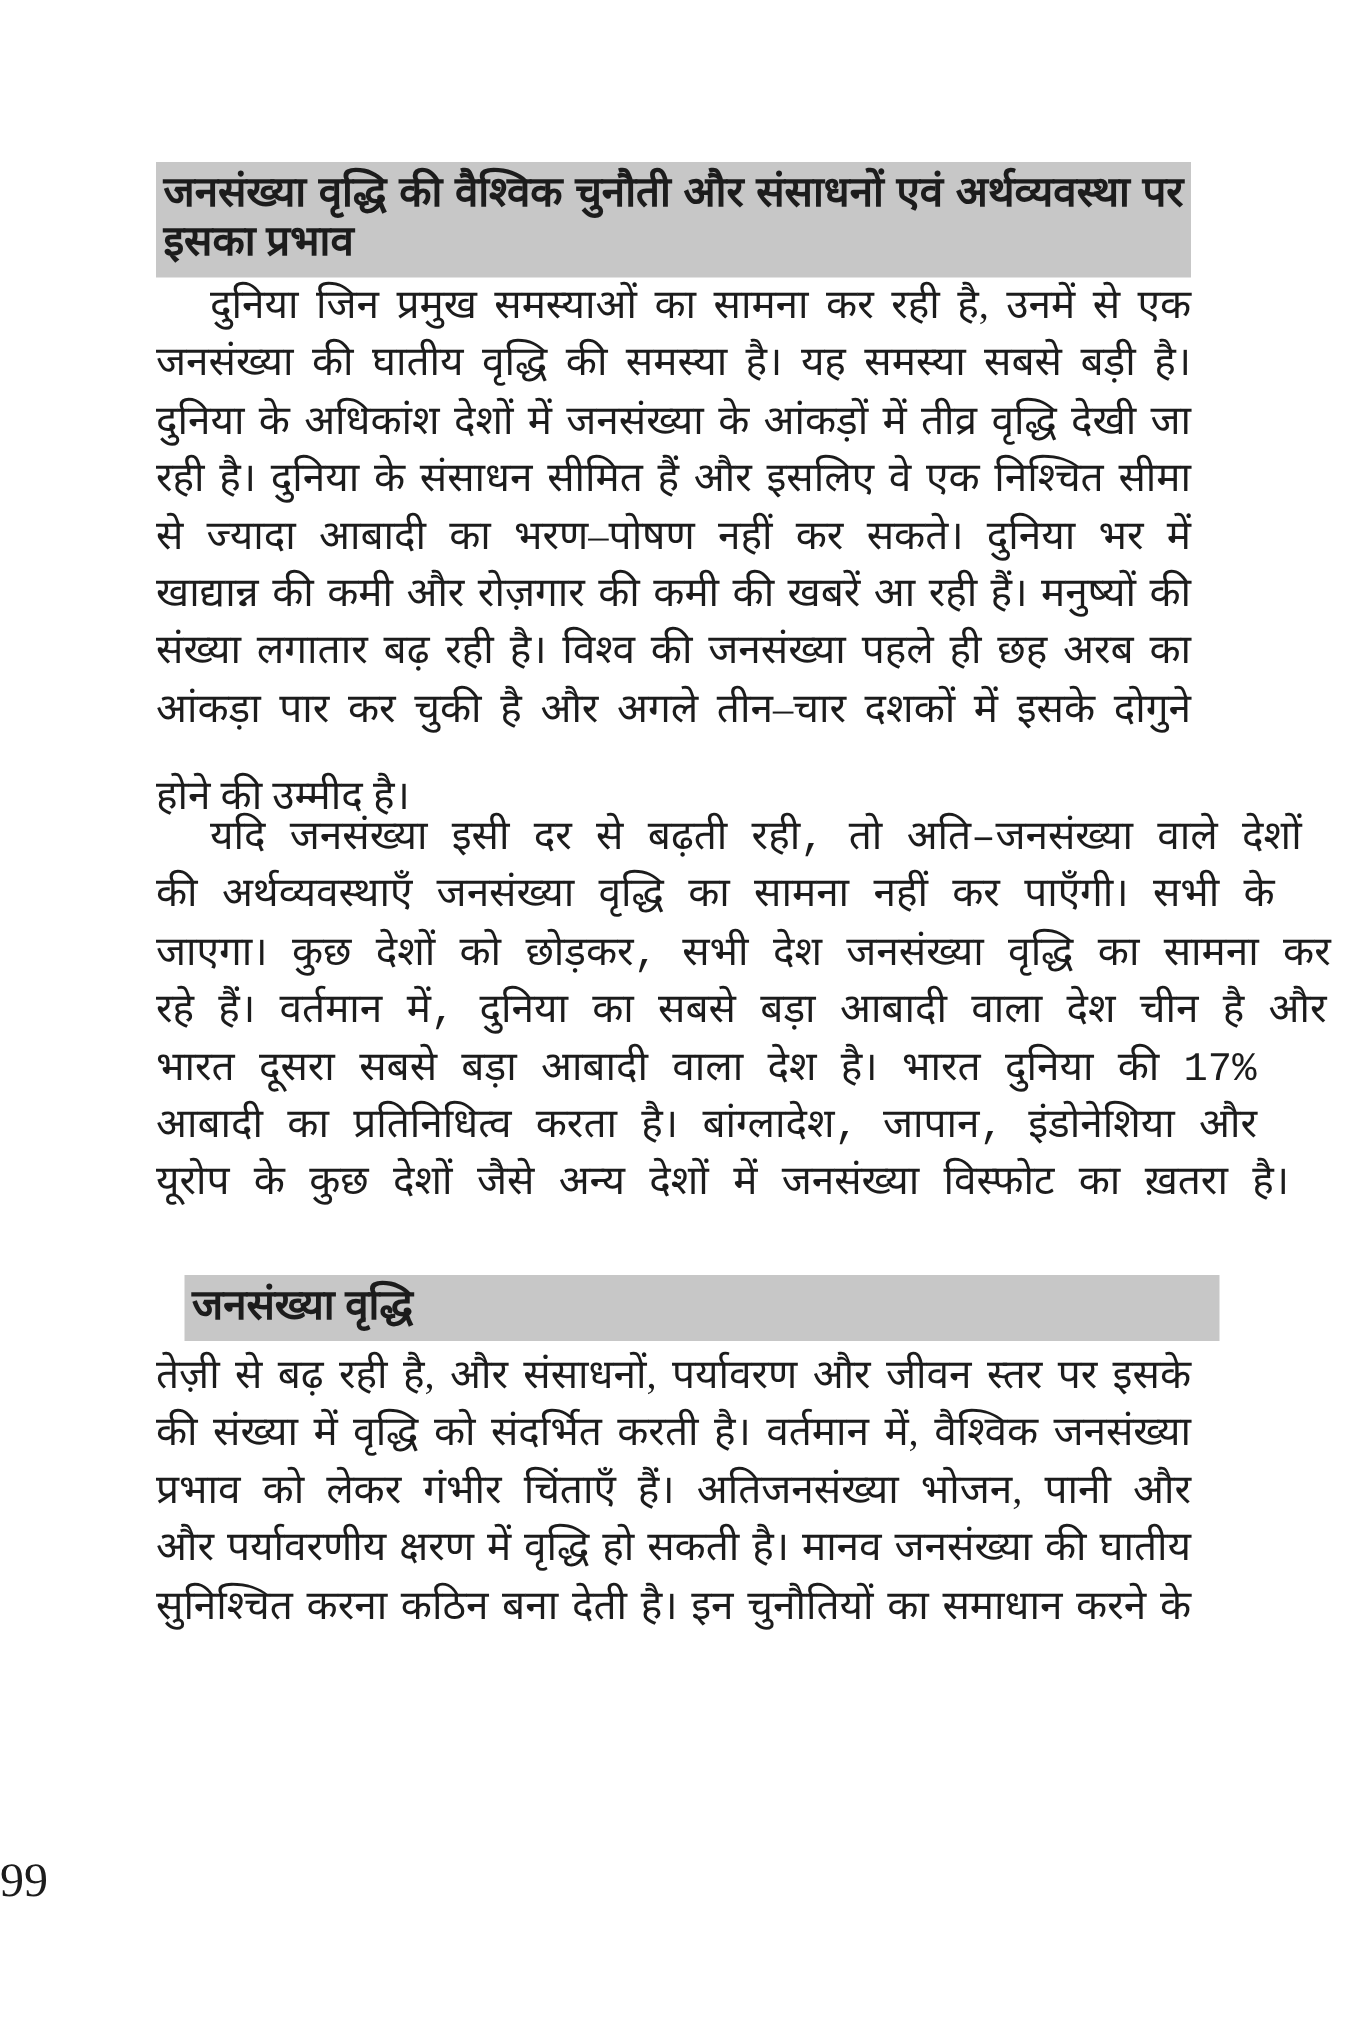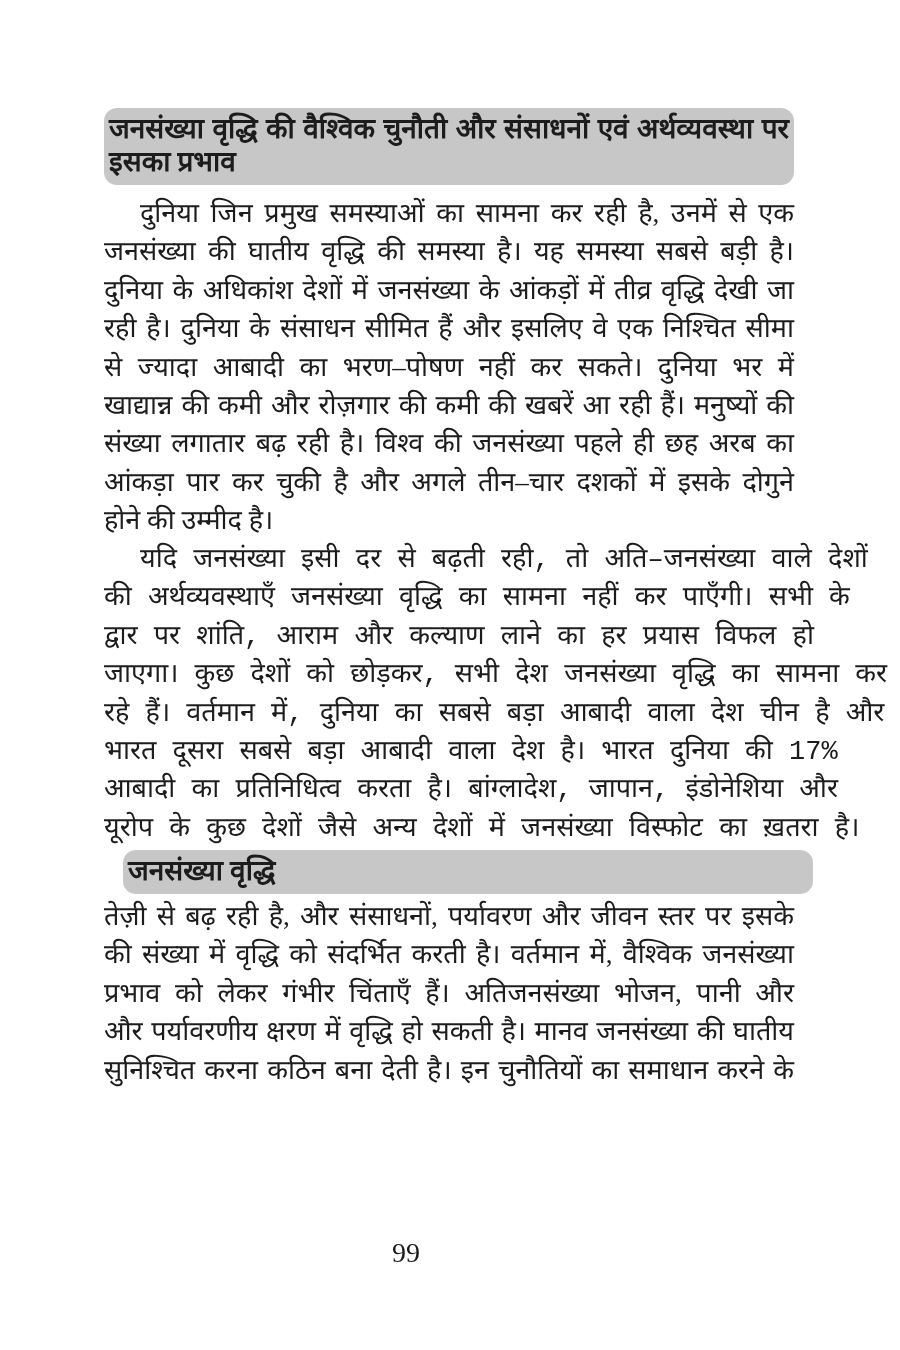--- a/index.html
+++ b/index.html
@@ -17,21 +17,20 @@
   }
   .page {
     position: relative;
     width: 900px;
     height: 1350px;
   }
   .block {
     position: absolute;
     left: 104px;
     width: 690px;
-    border-radius: 13px;
   }
   
   .hl-bar {
     background: var(--heading-highlight, #c7c7c7);
     padding: 4px 5px 7px 5px;
     font-weight: 700;
     font-size: 28px;
     line-height: 33px;
     box-sizing: border-box;
   }
@@ -41,41 +40,42 @@
     line-height: 38.4px;
     white-space: nowrap;
     text-align: justify;
     text-align-last: justify;
   }
   .text-line.first {
     text-indent: 36px;
   }
   .text-line.end {
     text-align-last: left;
+    margin-top: 20px;
   }
   .heading-line {
     white-space: nowrap;
     text-align: justify;
     text-align-last: justify;
   }
   .heading-line.end {
     text-align-last: left;
   }
   #heading1 { top: 108px; }
-  #para1    { top: 194px; }
+  #para1    { top: 184px; }
   #para2    { top: 541px; font-family: Liberation Mono, monospace; }
   #heading2 { top: 850px; margin-left: 19px; }
   #para3    { top: 897px; }
   .page-number {
     position: absolute;
     top: 1236px;
     left: 0;
     width: 812px;
-    text-align: center;
-    font-size: 28px;
+    text-align: left;
+    font-size: 32px;
     line-height: 34px;
   }
 </style>
 </head>
 <body>
 
 <div class="page">
 
   <div class="block hl-bar" id="heading1">
     <div class="heading-line">जनसंख्या वृद्धि की वैश्विक चुनौती और संसाधनों एवं अर्थव्यवस्था पर</div>
@@ -90,21 +90,20 @@
     <div class="text-line">से ज्यादा आबादी का भरण–पोषण नहीं कर सकते। दुनिया भर में</div>
     <div class="text-line">खाद्यान्न की कमी और रोज़गार की कमी की खबरें आ रही हैं। मनुष्यों की</div>
     <div class="text-line">संख्या लगातार बढ़ रही है। विश्व की जनसंख्या पहले ही छह अरब का</div>
     <div class="text-line">आंकड़ा पार कर चुकी है और अगले तीन–चार दशकों में इसके दोगुने</div>
     <div class="text-line end">होने की उम्मीद है।</div>
   </div>
 
   <div class="block" id="para2">
     <div class="text-line first">यदि जनसंख्या इसी दर से बढ़ती रही, तो अति–जनसंख्या वाले देशों</div>
     <div class="text-line">की अर्थव्यवस्थाएँ जनसंख्या वृद्धि का सामना नहीं कर पाएँगी। सभी के</div>
-    <div class="text-line">द्वार पर शांति, आराम और कल्याण लाने का हर प्रयास विफल हो</div>
     <div class="text-line">जाएगा। कुछ देशों को छोड़कर, सभी देश जनसंख्या वृद्धि का सामना कर</div>
     <div class="text-line">रहे हैं। वर्तमान में, दुनिया का सबसे बड़ा आबादी वाला देश चीन है और</div>
     <div class="text-line">भारत दूसरा सबसे बड़ा आबादी वाला देश है। भारत दुनिया की 17%</div>
     <div class="text-line">आबादी का प्रतिनिधित्व करता है। बांग्लादेश, जापान, इंडोनेशिया और</div>
     <div class="text-line">यूरोप के कुछ देशों जैसे अन्य देशों में जनसंख्या विस्फोट का ख़तरा है।</div>
   </div>
 
   <div class="block hl-bar" id="heading2">
     <div class="heading-line end">जनसंख्या वृद्धि</div>
   </div>

